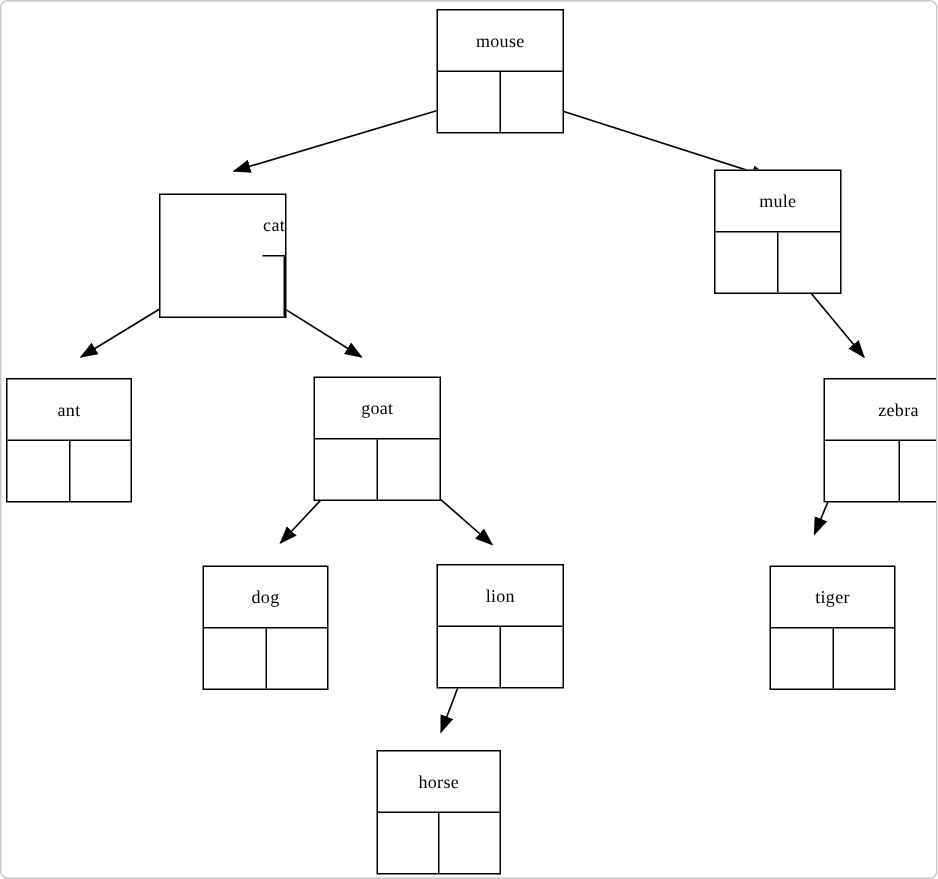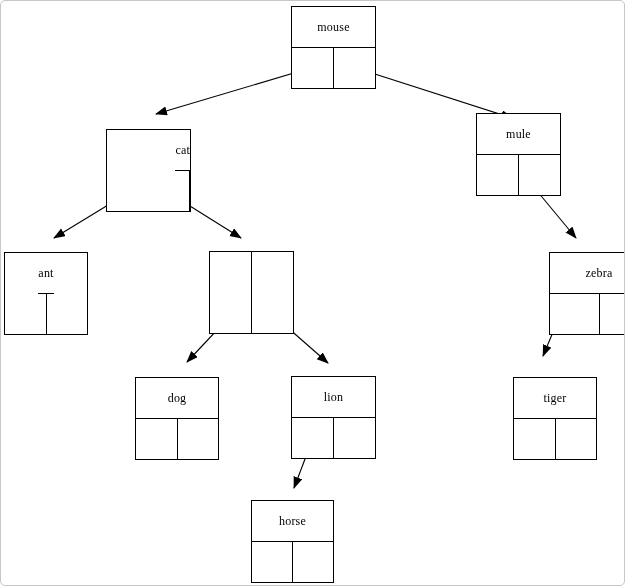--- a/index.html
+++ b/index.html
@@ -100,30 +100,33 @@
       </div>
       <div class="node" style="left: 475px; top: 112px; width: 85px; height: 83px;">
         <div class="label-cell" style="height: 41px;">
           <span class="node-label">mule</span>
         </div>
         <div class="ptr-row">
           <div class="ptr-cell left"></div>
           <div class="ptr-cell right"></div>
         </div>
       </div>
-      <div class="node" style="left: 3px; top: 251px; width: 84px; height: 83px; align-items: center;">
+      <div class="node" style="left: 3px; top: 251px; width: 84px; height: 83px;">
         <div class="label-cell" style="height: 41px;">
           <span class="node-label">ant</span>
         </div>
         <div class="ptr-row">
           <div class="ptr-cell left"></div>
           <div class="ptr-cell right"></div>
         </div>
       </div>
       <div class="node" style="left: 208px; top: 250px; width: 85px; height: 83px;">
+        <div class="label-cell" style="height: 41px;">
+          <span class="node-label">goat</span>
+        </div>
         <div class="ptr-row">
           <div class="ptr-cell left"></div>
           <div class="ptr-cell right"></div>
         </div>
       </div>
       <div class="node" style="left: 548px; top: 251px; width: 100px; height: 83px;">
         <div class="label-cell" style="height: 41px;">
           <span class="node-label">zebra</span>
         </div>
         <div class="ptr-row">

